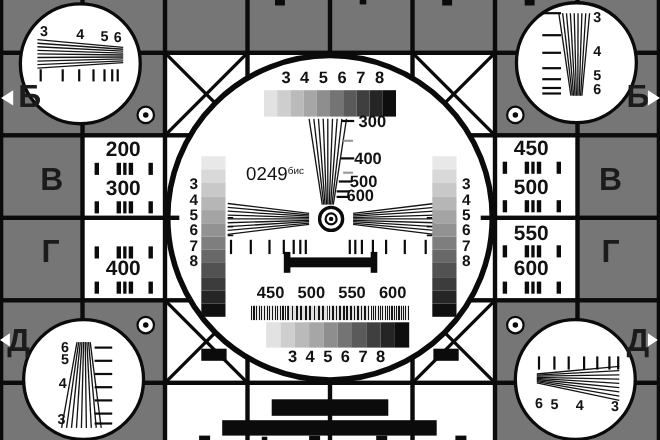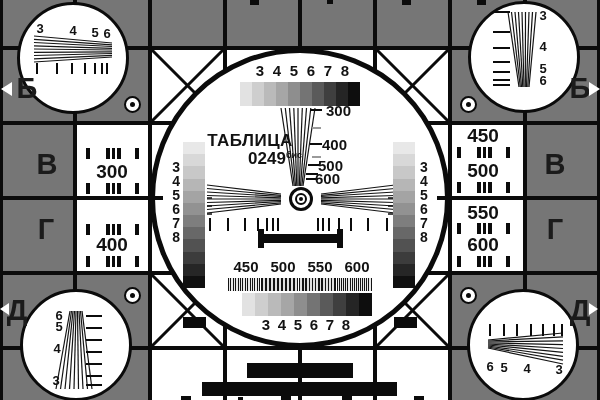--- a/index.html
+++ b/index.html
@@ -248,22 +248,21 @@
       <div style="flex: 1 1 0px; background: rgb(63, 63, 63);"></div>
       <div style="flex: 1 1 0px; background: rgb(37, 37, 37);"></div>
       <div style="flex: 1 1 0px; background: rgb(14, 14, 14);"></div>
     </div>
 
   <div class="wedgelbl" style="left:326px;top:103px">300</div>
   <div class="wedgelbl" style="left:322px;top:137px">400</div>
   <div class="wedgelbl" style="left:318px;top:158px">500</div>
   <div class="wedgelbl" style="left:315px;top:171px">600</div>
 
-  <div class="abs" style="left:198px;top:131px;width:104px;text-align:center;font-size:17px;font-weight:700;letter-spacing:.5px">ТАБЛИЦА</div>
-  <div class="abs" style="left:198px;top:149px;width:104px;text-align:right;font-size:17px;font-weight:700">
+  <div class="abs" style="left:198px;top:149px;width:104px;text-align:center;font-size:17px;font-weight:400">
     <span>0249</span><span style="font-size:9px;vertical-align:6px">бис</span>
   </div>
 
   <div class="abs steps-v" style="left:183px;top:142px;width:22px;height:146px">
       <div style="flex: 1 1 0px; background: rgb(232, 232, 232);"></div>
       <div style="flex: 1 1 0px; background: rgb(216, 216, 216);"></div>
       <div style="flex: 1 1 0px; background: rgb(200, 200, 200);"></div>
       <div style="flex: 1 1 0px; background: rgb(182, 182, 182);"></div>
       <div style="flex: 1 1 0px; background: rgb(164, 164, 164);"></div>
       <div style="flex: 1 1 0px; background: rgb(146, 146, 146);"></div>
@@ -372,20 +371,21 @@
   <div class="bullseye" style="left:460px;top:96px">
       <div></div>
     </div>
   <div class="bullseye" style="left:124px;top:287px">
       <div></div>
     </div>
   <div class="bullseye" style="left:460px;top:287px">
       <div></div>
     </div>
 
+  <div class="freqval" style="left:82px;top:127px;width:60px">200</div>
   <div class="bars" style="left:84px;top:148px;width:56px">
       <div style="left:2px"></div>
       <div style="left:22px"></div>
       <div style="left:27.5px"></div>
       <div style="left:33px"></div>
       <div style="left:51px"></div>
     </div>
   <div class="freqval" style="left:82px;top:162px;width:60px">300</div>
   <div class="bars" style="left:84px;top:183px;width:56px">
       <div style="left:2px"></div>

